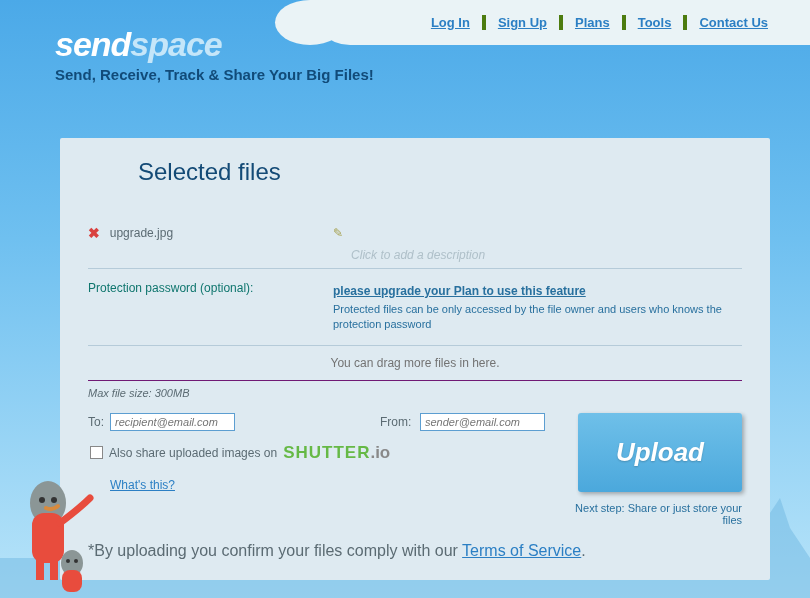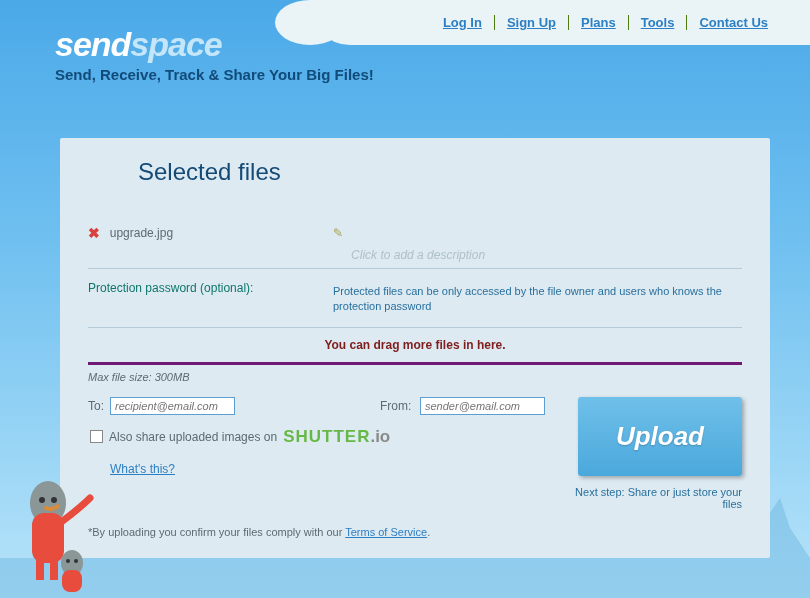--- a/index.html
+++ b/index.html
@@ -1,60 +1,60 @@
 <!DOCTYPE html>
 <html><head>
 <meta charset="utf-8">
 <style>
 * { margin: 0; padding: 0; box-sizing: border-box; }
 body { font-family: Arial, Helvetica, sans-serif; background: linear-gradient(to bottom, #4BA9E8 0%, #6FC0F0 40%, #B8E4F9 100%); min-height: 598px; width: 810px; overflow: hidden; position: relative; }
 .top-nav { position: absolute; top: 0; right: 0; width: 500px; height: 45px; background: #EAF3F6; border-radius: 0 0 0 40px; display: flex; align-items: center; justify-content: flex-end; padding-right: 30px; gap: 0; }
 .top-nav::before { content: ''; position: absolute; left: -35px; bottom: 0; width: 70px; height: 45px; background: #EAF3F6; border-radius: 50%; }
-.top-nav a { color: #2B7FC4; font-weight: bold; font-size: 13px; text-decoration: underline; padding: 0 12px; border-right: 1px solid #4d7c0f; position: relative; z-index: 1; }
+.top-nav a { color: #2B7FC4; font-weight: bold; font-size: 13px; text-decoration: underline; padding: 0 12px; border-right: 4px solid #4d7c0f; position: relative; z-index: 1; }
 .top-nav a:last-child { border-right: none; }
 .header { padding: 25px 0 0 55px; }
 .logo { display: flex; align-items: baseline; }
 .logo-send { color: #fff; font-size: 34px; font-weight: bold; font-style: italic; letter-spacing: -1px; }
 .logo-space { color: #C5E6F9; font-size: 34px; font-weight: bold; font-style: italic; letter-spacing: -1px; }
 .tagline { color: #114B79; font-size: 15px; font-weight: bold; margin-top: 2px; }
 .main-panel { background: #DEEAF1; margin: 55px 40px 0 60px; padding: 20px 28px 20px 28px; border-radius: 2px; }
 .panel-title { color: #134A76; font-size: 24px; font-weight: normal; margin-left: 50px; margin-bottom: 12px; }
 .file-row { display: flex; align-items: center; border-bottom: 1px solid #B5CBD9; padding: 6px 0; }
 .file-left { display: flex; align-items: center; width: 245px; }
 .remove-icon { color: #D9413F; font-weight: bold; font-size: 14px; margin-right: 10px; cursor: pointer; }
 .file-name { color: #5B6B73; font-size: 12px; }
 .file-desc { display: flex; align-items: center; }
 .pencil-icon { color: #A5A04E; font-size: 12px; margin-right: 8px; }
 .desc-text { color: #AFC0C9; font-style: italic; font-size: 12px; margin-top: 44px; }
 .password-row { display: flex; padding: 12px 0; border-bottom: 1px solid #B5CBD9; }
 .password-label { color: #0f766e; font-size: 12px; width: 245px; }
 .password-right { flex: 1; }
 .upgrade-link { color: #28709E; font-size: 12px; font-weight: bold; text-decoration: underline; }
 .protected-text { color: #28709E; font-size: 11px; margin-top: 3px; line-height: 1.4; }
-.drag-row { text-align: center; padding: 10px 0; border-bottom: 3px solid #701a75; color: #7f1d1d; font-size: 12px; font-weight: bold; }
+.drag-row { text-align: center; padding: 10px 0; border-bottom: 1px solid #701a75; color: #737373; font-size: 12px; font-weight: normal; }
 .limits { padding: 6px 0 14px 0; }
 .limits div { color: #5B6B73; font-size: 11px; font-style: italic; }
 .form-row { display: flex; align-items: flex-start; gap: 16px; justify-content: space-between; }
 .form-left { flex: 1; }
 .email-row { display: flex; align-items: center; margin-bottom: 12px; }
 .email-label { color: #5B6B73; font-size: 12px; width: 22px; }
 .email-label.from-lbl { width: 40px; }
 .email-input { border: 1px solid #5C9ED1; padding: 2px 4px; font-size: 11px; font-style: italic; color: #7a7a7a; width: 125px; height: 18px; }
 .email-gap { width: 145px; }
 .shutter-row { display: flex; align-items: center; gap: 6px; margin-bottom: 12px; }
 .checkbox { width: 13px; height: 13px; border: 1px solid #888; background: #fff; margin-left: 2px; }
 .shutter-label { color: #5B6B73; font-size: 12px; }
 .shutter-logo { display: flex; align-items: center; }
 .shutter-text { color: #66B946; font-weight: bold; font-size: 17px; letter-spacing: 1px; }
 .shutter-io { color: #898989; font-weight: bold; font-size: 17px; }
 .whats-this { color: #2B7FC4; font-size: 12px; text-decoration: underline; margin-left: 22px; }
 .upload-area { text-align: right; }
 .upload-btn { background: linear-gradient(to bottom, #6FC0E9 0%, #4BA8DC 100%); border: none; color: #fff; font-size: 26px; font-style: italic; font-weight: bold; padding: 24px 38px; border-radius: 3px; box-shadow: 2px 2px 4px rgba(0,0,0,0.3); cursor: pointer; text-shadow: 0 1px 2px rgba(0,0,0,0.2); }
 .next-step { color: #28709E; font-size: 11px; margin-top: 10px; }
-.tos-row { color: #5B6B73; font-size: 11px; margin-top: 16px; }
+.tos-row { color: #5B6B73; font-size: 16px; margin-top: 16px; }
 .tos-row a { color: #2B7FC4; text-decoration: underline; }
 .cityscape { position: absolute; bottom: 0; left: 0; width: 810px; height: 110px; z-index: -1; }
 .character { position: absolute; bottom: 0; left: 10px; width: 90px; height: 130px; }
 </style>
 </head>
 <body>
 
 <div class="top-nav">
   <a href="#">Log In</a>
   <a href="#">Sign Up</a>
@@ -81,20 +81,21 @@
     </div>
     <div class="file-desc">
       <span class="pencil-icon">✎</span>
       <span class="desc-text">Click to add a description</span>
     </div>
   </div>
 
   <div class="password-row">
     <div class="password-label">Protection password (optional):</div>
     <div class="password-right">
+      <a href="#" class="upgrade-link">please upgrade your Plan to use this feature</a>
       <div class="protected-text">Protected files can be only accessed by the file owner and users who knows the protection password</div>
     </div>
   </div>
 
   <div class="drag-row">You can drag more files in here.</div>
 
   <div class="limits">
     <div>Max file size: 300MB</div>
   </div>
 

